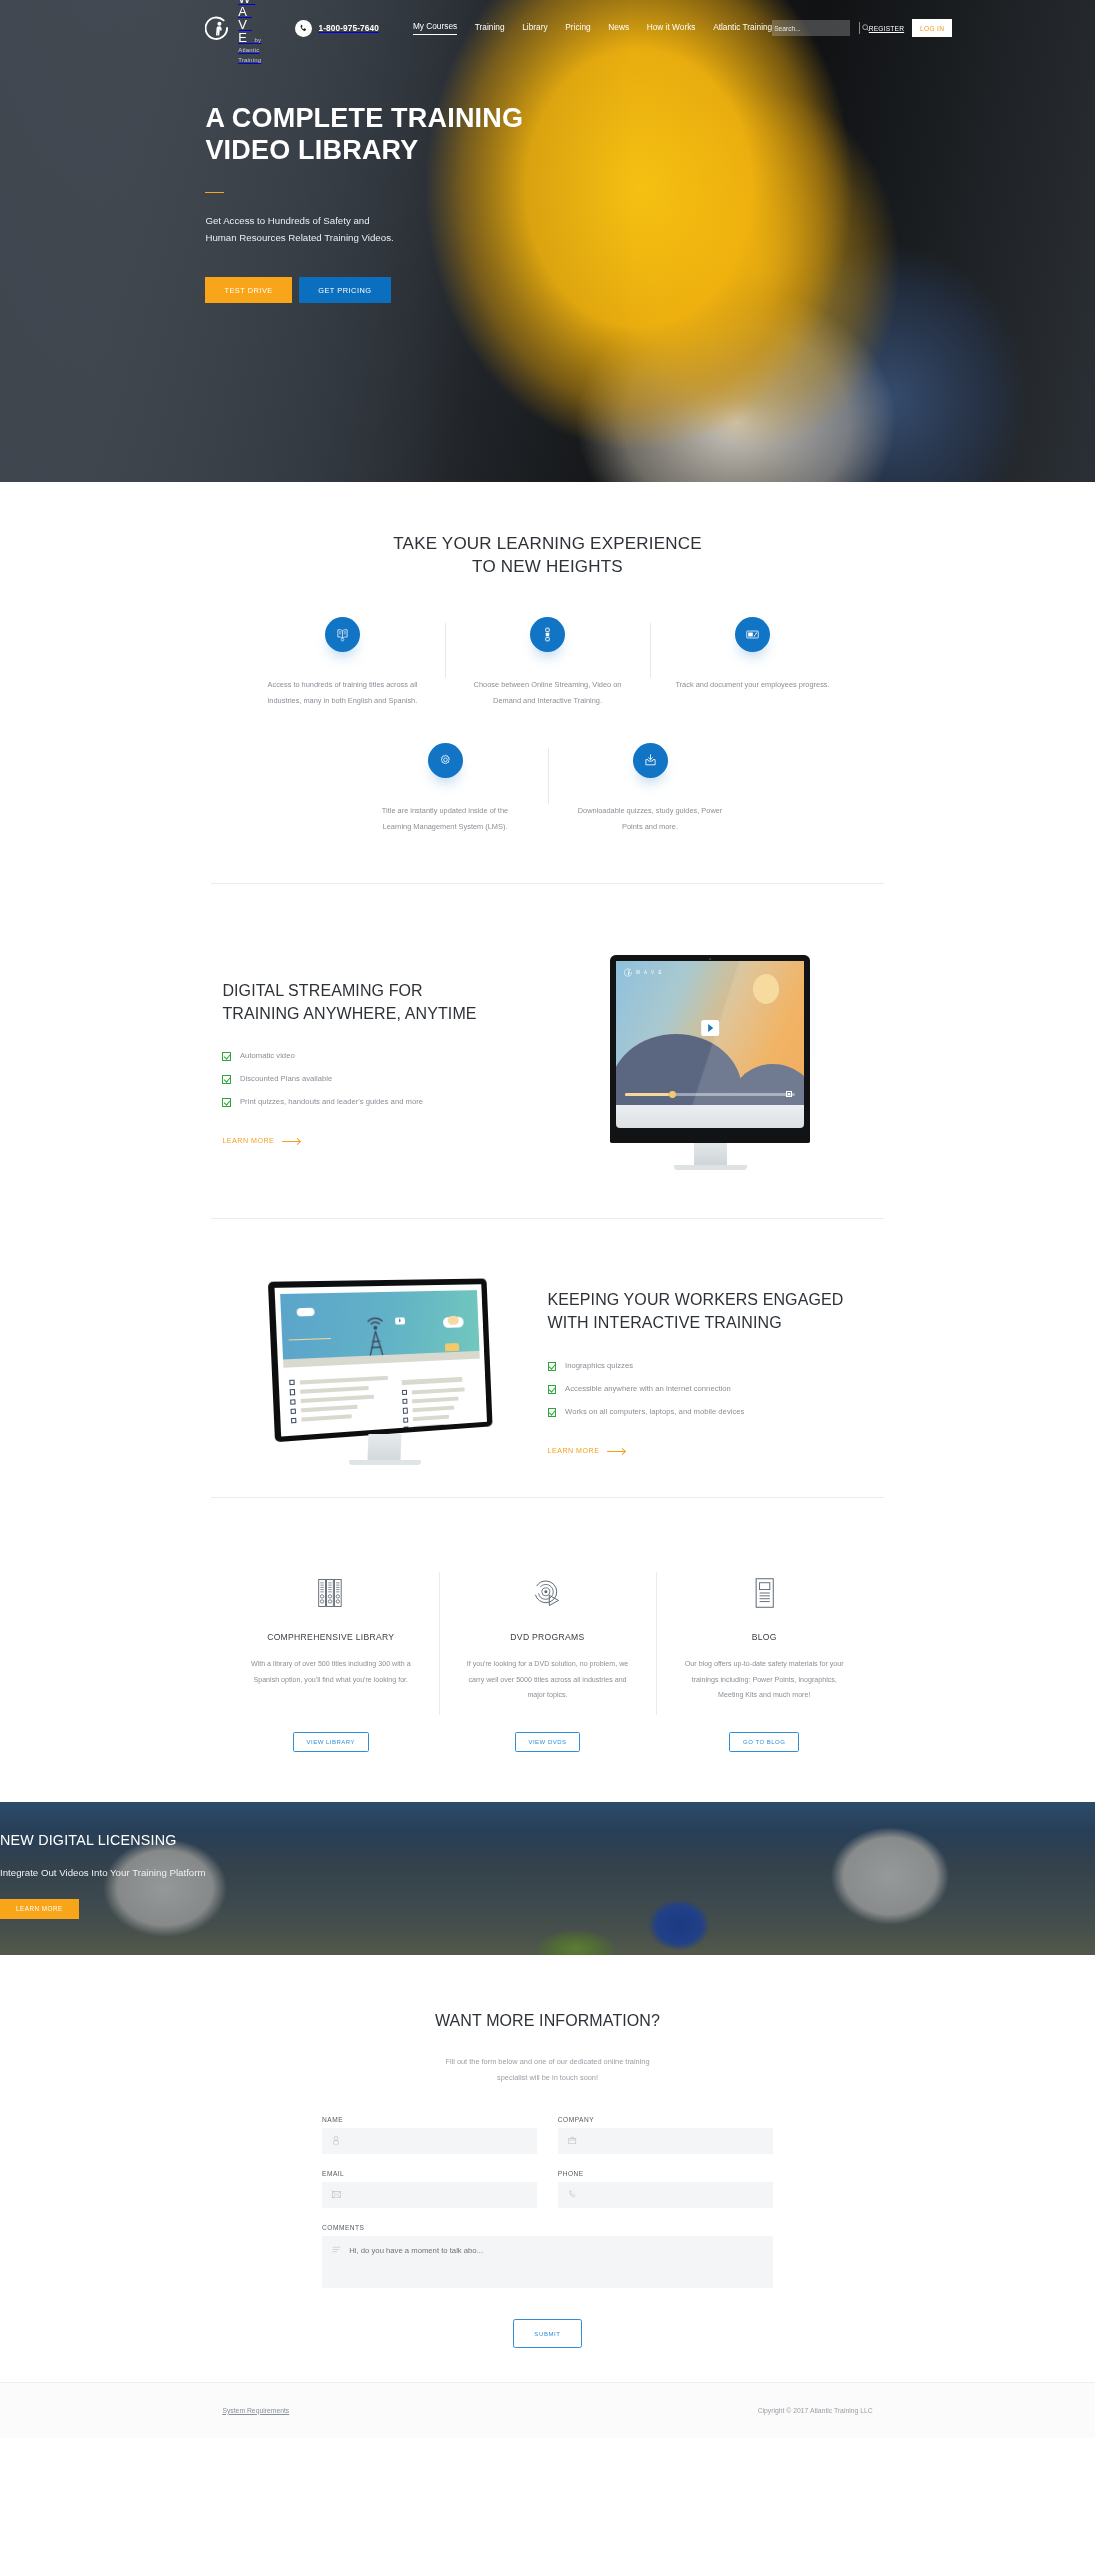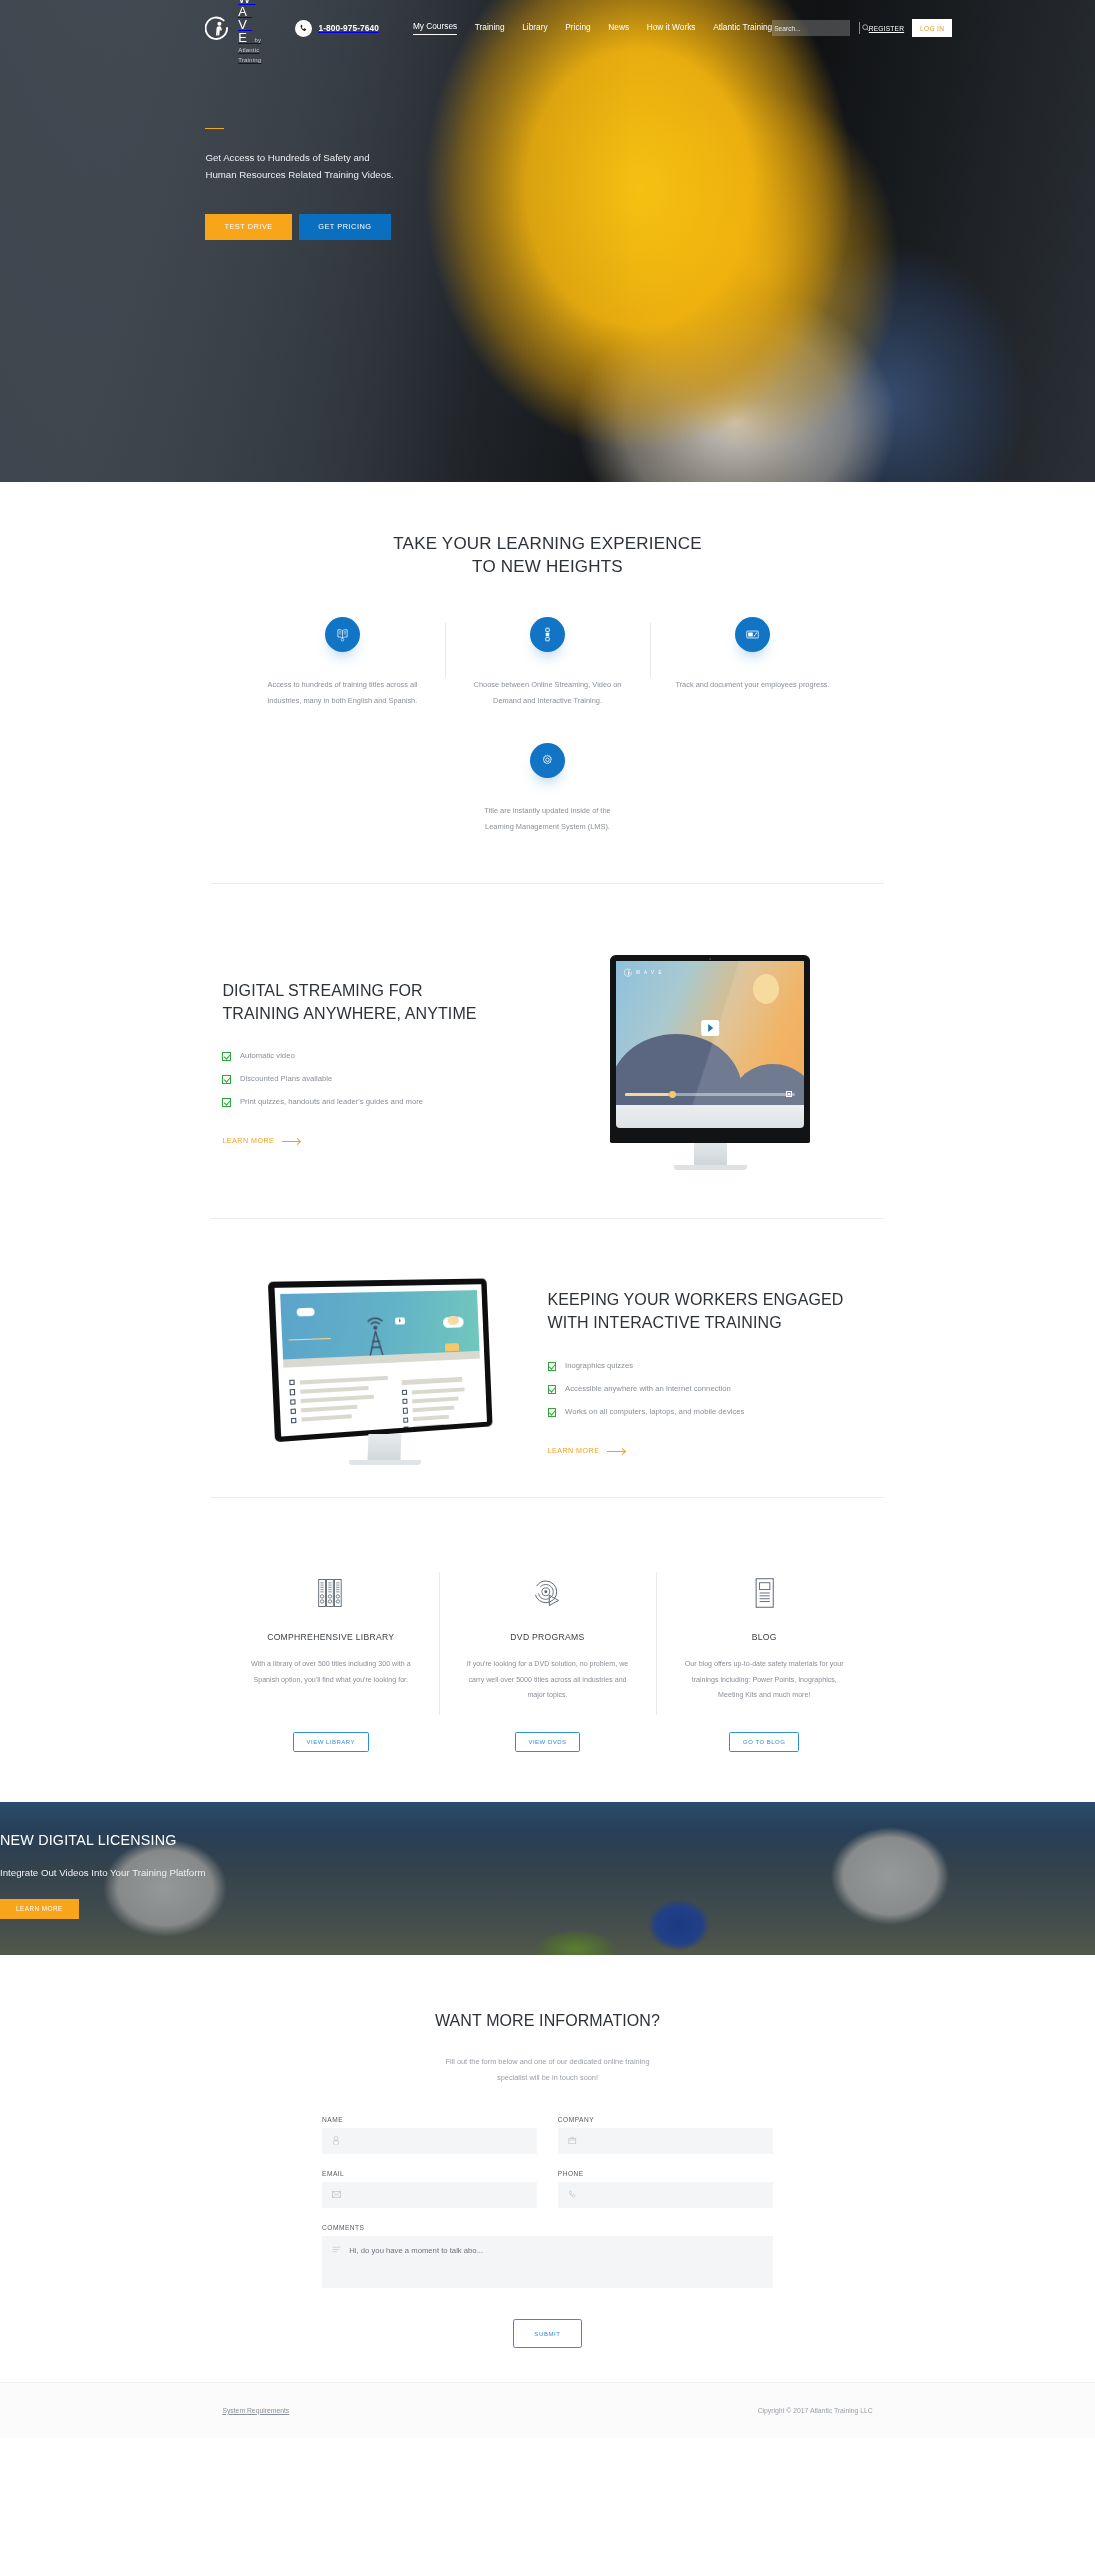--- a/index.html
+++ b/index.html
@@ -241,20 +241,24 @@
               </svg>
             </span>
           </div>
           <span class="sdiv"></span>
           <a href="#" class="register">REGISTER</a>
           <a href="#" class="loginbtn">LOG IN</a>
         </div>
       </header>
 
       <div class="hero-copy">
+        <h1 class="hero-title">
+          <span>A COMPLETE TRAINING</span><br>
+          <span>VIDEO LIBRARY</span>
+        </h1>
         <div class="hero-rule"></div>
         <p class="hero-sub">
           <span>Get Access to Hundreds of Safety and</span><br>
           <span>Human Resources Related Training Videos.</span>
         </p>
         <div class="hero-btns">
           <a href="#" class="btn-orange">TEST DRIVE</a>
           <a href="#" class="btn-blue">GET PRICING</a>
         </div>
       </div>
@@ -315,20 +319,29 @@
         <div class="feat">
           <div class="feat-ico">
             <svg width="15" height="15" viewBox="0 0 26 26">
               <path d="M13 3.5l1.3 2 2.3-.5.6 2.3 2.2.9-1 2.1 1.5 1.8-1.8 1.5.3 2.4-2.4.3-1.2 2.1-2.1-1.1-2.1 1.1-1.2-2.1-2.4-.3.3-2.4L5.5 12 7 10.2l-1-2.1 2.2-.9.6-2.3 2.3.5z" fill="none" stroke="#fff" stroke-width="1.4" stroke-linejoin="round"></path>
               <circle cx="13" cy="11.7" r="3.1" fill="none" stroke="#fff" stroke-width="1.4"></circle>
             </svg>
           </div>
           <p class="feat-txt">Title are instantly updated inside of the Learning Management System (LMS).</p>
         </div>
 
+        <div class="feat">
+          <div class="feat-ico">
+            <svg width="15" height="15" viewBox="0 0 26 26">
+              <path d="M13 3v8M9.6 8.2L13 11.5l3.4-3.3" fill="none" stroke="#fff" stroke-width="1.5" stroke-linecap="round" stroke-linejoin="round"></path>
+              <path d="M5 11.5v9h16v-9l-3.5-0 -1.4 2.6h-6.2L8.5 11.5z" fill="none" stroke="#fff" stroke-width="1.5" stroke-linejoin="round"></path>
+            </svg>
+          </div>
+          <p class="feat-txt">Downloadable quizzes, study guides, Power Points and more.</p>
+        </div>
       </div>
     </div>
     <div class="hr"></div>
   </section>
 
   <section class="streaming">
     <div class="split">
       <div class="col-txt">
         <h3 class="blk-title">
           <span>DIGITAL STREAMING FOR</span><br>

